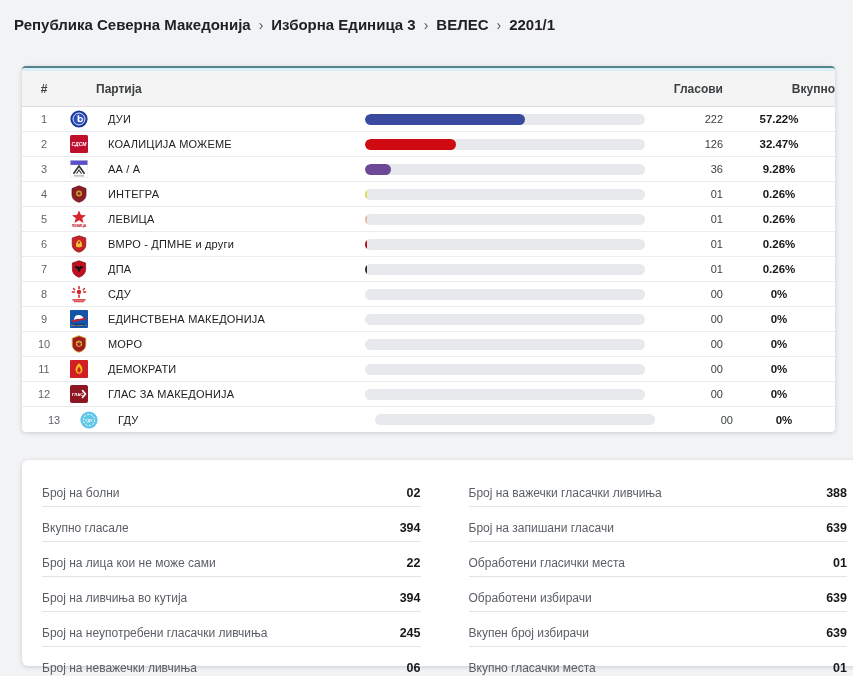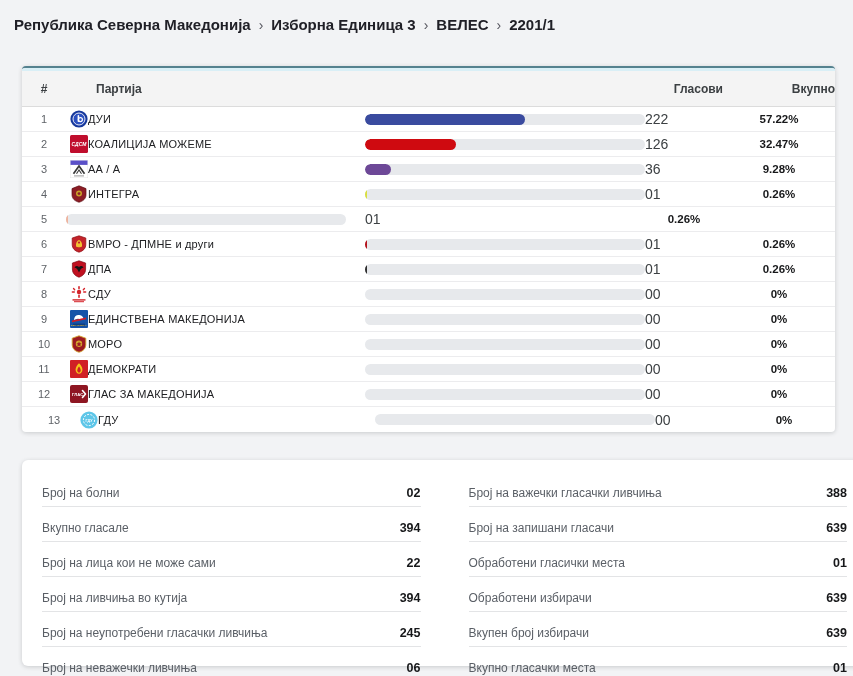--- a/index.html
+++ b/index.html
@@ -17,28 +17,28 @@
     box-shadow:0 1px 4px rgba(60,64,67,.22); border-top:2px solid #55828f; overflow:hidden; }
   .results-card .teal-strip { height:3px; background:#d9eff6; }
   .t-row { display:grid; grid-template-columns:44px 299px 280px 78px 1fr; align-items:center; height:25px; }
   .t-head { height:36px; background:#f4f4f4; border-bottom:1px solid #dcdcdc; font-size:12px; font-weight:700; color:#3c4043; }
   .t-head .h-rank { text-align:center; }
   .t-head .h-party { padding-left:30px; }
   .t-head .h-votes, .t-head .h-pct { text-align:right; }
   .t-body .t-row { border-bottom:1px solid #ececee; }
   .t-body .t-row:last-child { border-bottom:none;padding-left:10px; }
   .c-rank { text-align:center; font-size:11px; color:#5f6368; }
-  .c-party { display:flex; align-items:center; gap:0; padding-left:4px; }
+  .c-party { display:flex; align-items:center; gap:20px; padding-left:4px; }
   .party-icon { width:18px; height:18px; flex:0 0 18px; display:flex; }
   .party-icon svg { width:18px; height:18px; display:block; }
   .party-name { font-size:11px; color:#202124; letter-spacing:.2px; white-space:nowrap; }
   .c-bar { display:flex; align-items:center; }
   .bar-track { width:280px; height:11px; background:#e7e9ec; border-radius:6px; overflow:hidden; }
   .bar-fill { height:11px; border-radius:6px; }
-  .c-votes { text-align:left; font-size:14px; color:#3c4043; }
+  .c-votes { text-align:right; font-size:11px; color:#3c4043; }
   .c-pct { text-align:center; font-size:11.5px; font-weight:700; color:#17181a; }
 
   
   .stats-card { position:absolute; left:22px; top:460px; width:845px; height:206px; background:#fff; border-radius:6px;
     box-shadow:0 1px 4px rgba(60,64,67,.22); padding:12px 20px 18px; }
   .stats-grid { display:grid; grid-template-columns:1fr 1fr; column-gap:48px; }
   .stat-item { display:flex; justify-content:space-between; align-items:flex-end; padding:14px 0 6px; border-bottom:1px solid #e3e4e6; }
   .stat-label { font-size:12px; color:#5a5f66; }
   .stat-value { font-size:12.5px; font-weight:700; color:#17181a;margin-left:24px; }
 </style>
@@ -149,20 +149,29 @@
       <div class="bar-track">
         <div class="bar-fill" style="width: 0.26%; background: rgb(217, 223, 63); min-width: 2px;"></div>
       </div>
     </div>
     <div class="c-votes">01</div>
     <div class="c-pct">0.26%</div>
   </div>
 
   <div class="t-row">
     <div class="c-rank">5</div>
+    <div class="c-party">
+      <span class="party-icon">
+              <svg viewBox="0 0 18 18">
+                <path d="M9 0.5 L11 5 L16 5.2 L12.2 8.3 L13.6 13 L9 10.2 L4.4 13 L5.8 8.3 L2 5.2 L7 5 Z" fill="#d6252b"></path>
+                <text x="9" y="17" text-anchor="middle" font-family="Liberation Sans, sans-serif" font-size="3.4" font-weight="bold" fill="#c00e1e">ЛЕВИЦА</text>
+              </svg>
+            </span>
+      <span class="party-name">ЛЕВИЦА</span>
+    </div>
     <div class="c-bar">
       <div class="bar-track">
         <div class="bar-fill" style="width: 0.26%; background: rgb(239, 180, 158); min-width: 2px;"></div>
       </div>
     </div>
     <div class="c-votes">01</div>
     <div class="c-pct">0.26%</div>
   </div>
 
   <div class="t-row">

